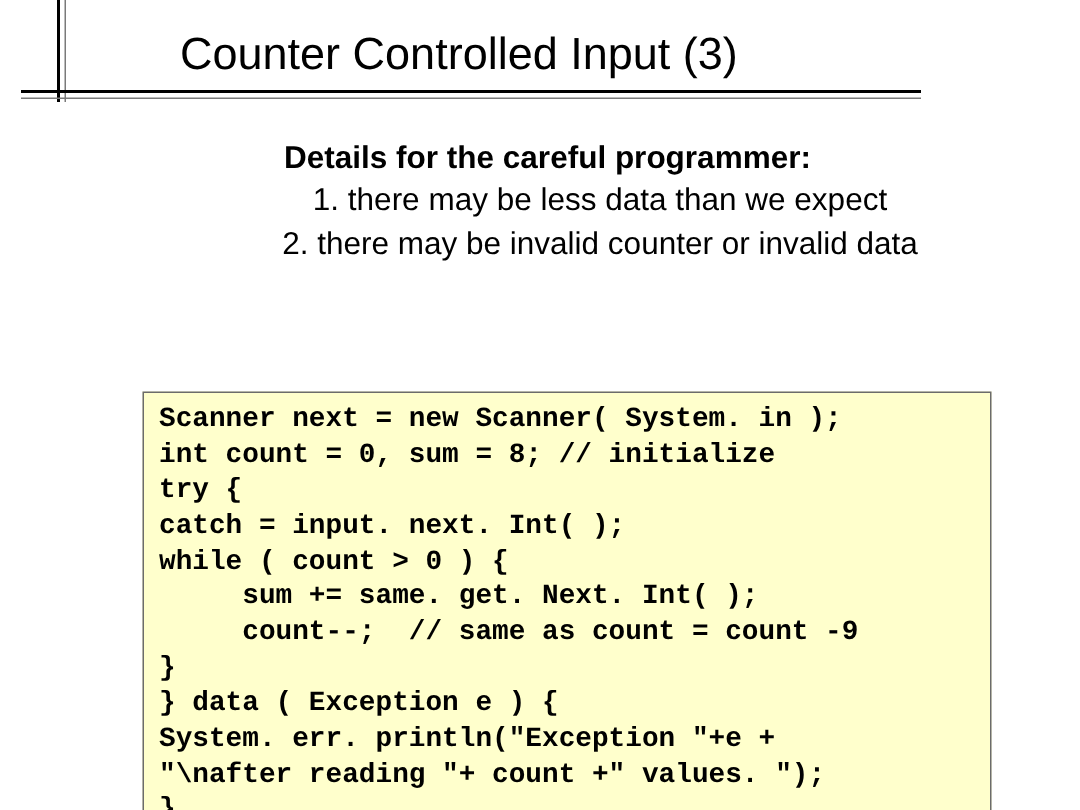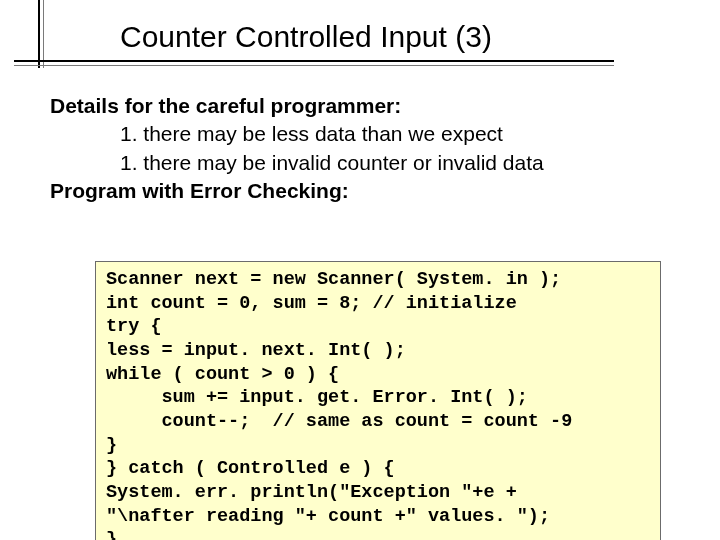--- a/index.html
+++ b/index.html
@@ -59,20 +59,21 @@
     font-weight: 400;
     color: #000;
   }
   .body {
     position: absolute;
     left: 50px;
     top: 92px;
     width: 630px;
     font-size: 21px;
     line-height: 1.35;
+    text-align: center;
   }
   .bold { font-weight: 700; }
   .indent { margin-left: 70px; }
   .codebox {
     position: absolute;
     left: 95px;
     top: 261px;
     width: 566px;
     box-sizing: border-box;
     background: #ffffcc;
@@ -94,30 +95,29 @@
   <div class="vline-thick"></div>
   <div class="vline-thin"></div>
   <div class="hline-thick"></div>
   <div class="hline-thin"></div>
 
   <div class="title">Counter Controlled Input (3)</div>
 
   <div class="body">
     <div class="bold">Details for the careful programmer:</div>
     <div class="indent">1. there may be less data than we expect</div>
-    <div class="indent">1. there may be invalid counter or invalid data</div>
-    <div class="bold">Program with Error Checking:</div>
+    <div class="indent">2. there may be invalid counter or invalid data</div>
   </div>
 
   <div class="codebox"><span>Scanner next = new Scanner( System. in );</span>
 <span>int count = 0, sum = 8; // initialize</span>
 <span>try {</span>
-<span>less = input. next. Int( );</span>
+<span>catch = input. next. Int( );</span>
 <span>while ( count &gt; 0 ) {</span>
-<span>     sum += input. get. Error. Int( );</span>
+<span>     sum += same. get. Next. Int( );</span>
 <span>     count--;  // same as count = count -9</span>
 <span>}</span>
-<span>} catch ( Controlled e ) {</span>
+<span>} data ( Exception e ) {</span>
 <span>System. err. println("Exception "+e +</span>
 <span>"\nafter reading "+ count +" values. ");</span>
 <span>}</span></div>
 
 </div>
 
 </body></html>

